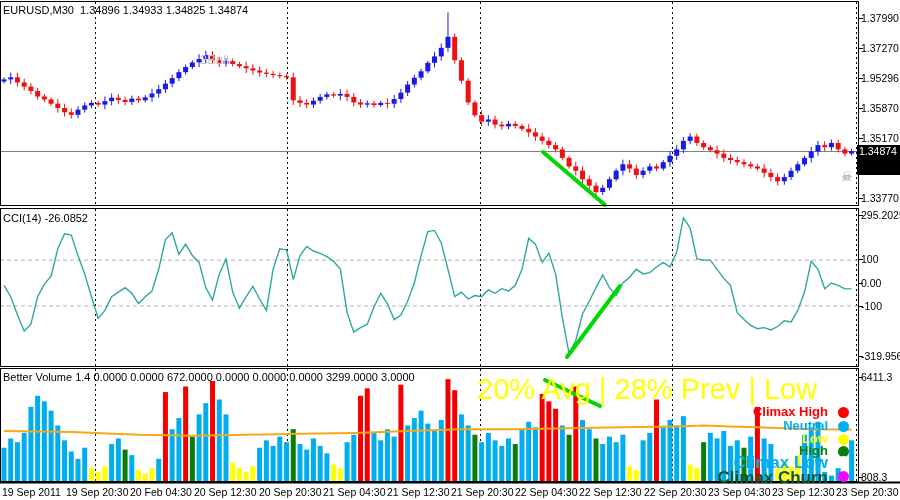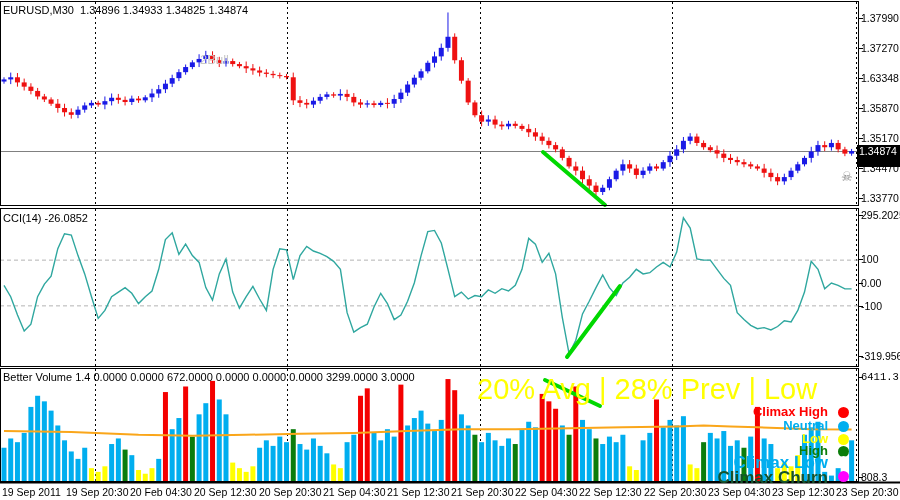--- a/index.html
+++ b/index.html
@@ -3,21 +3,21 @@
 <meta charset="utf-8">
 <style>
   html,body{margin:0;padding:0;background:#fff;}
   .chart{position:relative;width:900px;height:500px;background:#ffffff;
          font-family:"Liberation Sans","DejaVu Sans",sans-serif;overflow:hidden;}
   .chart svg{position:absolute;top:0;left:0;}
   .lbl{position:absolute;font-size:11px;line-height:12px;color:#000;white-space:pre;}
   .axis-lbl{position:absolute;font-size:10.5px;line-height:12px;color:#000;white-space:pre;
             left:861px;width:39px;overflow:hidden;}
   .tlbl{position:absolute;top:486px;font-size:10.5px;line-height:12px;color:#000;white-space:pre;}
-  .price-tag{position:absolute;left:857px;top:145px;width:43px;height:22px;background:#000;
+  .price-tag{position:absolute;left:857px;top:145px;width:43px;height:30px;background:#000;
              color:#fff;font-size:10.5px;line-height:13px;padding-left:2px;box-sizing:border-box;}
   .bigvol{position:absolute;left:477px;top:373px;font-size:29px;line-height:32px;color:#ffff00;white-space:pre;}
   .legend-label{position:absolute;right:72px;font-weight:bold;white-space:pre;text-align:right;}
   .legend-sm{font-size:13px;line-height:13px;}
   .legend-lg{font-size:17px;line-height:17px;}
   .dot{position:absolute;left:838px;width:11px;height:11px;border-radius:50%;}
   .wm{position:absolute;left:200px;top:52px;color:#c9c9c9;font-size:13px;}
   .skull{position:absolute;left:841px;top:169px;color:#8a8a8a;font-size:13px;}
   .copy{position:absolute;left:3px;top:466px;font-size:11px;color:#3c3c3c;white-space:pre;}
 </style>
@@ -454,31 +454,31 @@
   <div class="wm">2Bull</div>
   <div class="skull">☠</div>
   <div class="price-tag">1.34874</div>
 
   <div class="lbl" style="left:3px;top:212px;">CCI(14) -26.0852</div>
 
   <div class="lbl" style="left:3px;top:371px;">Better Volume 1.4 0.0000 0.0000 672.0000 0.0000 0.0000 0.0000 3299.0000 3.0000</div>
   <div class="bigvol">20% Avg | 28% Prev | Low</div>
 <div class="axis-lbl" style="top: 12px;">1.37990</div>
     <div class="axis-lbl" style="top: 42px;">1.37270</div>
-    <div class="axis-lbl" style="top: 72px;">1.63348</div>
+    <div class="axis-lbl" style="top: 72px;">1.95296</div>
     <div class="axis-lbl" style="top: 102px;">1.35870</div>
     <div class="axis-lbl" style="top: 132px;">1.35170</div>
     <div class="axis-lbl" style="top: 162px;">1.34470</div>
     <div class="axis-lbl" style="top: 192px;">1.33770</div>
     <div class="axis-lbl" style="top: 209px;">295.2025</div>
     <div class="axis-lbl" style="top: 253px;">100</div>
     <div class="axis-lbl" style="top: 277px;">0.00</div>
     <div class="axis-lbl" style="top: 300px;">-100</div>
     <div class="axis-lbl" style="top: 350px;">-319.9565</div>
-    <div class="axis-lbl" style="top: 371px; font-family: Liberation Mono, monospace;">6411.3</div>
+    <div class="axis-lbl" style="top: 371px;">6411.3</div>
     <div class="axis-lbl" style="top: 471px;">808.3</div>
     <div class="tlbl" style="left: 2px;">19 Sep 2011</div>
     <div class="tlbl" style="left: 66px;">19 Sep 20:30</div>
     <div class="tlbl" style="left: 130px;">20 Feb 04:30</div>
     <div class="tlbl" style="left: 194px;">20 Sep 12:30</div>
     <div class="tlbl" style="left: 259px;">20 Sep 20:30</div>
     <div class="tlbl" style="left: 323px;">21 Sep 04:30</div>
     <div class="tlbl" style="left: 387px;">21 Sep 12:30</div>
     <div class="tlbl" style="left: 451px;">21 Sep 20:30</div>
     <div class="tlbl" style="left: 515px;">22 Sep 04:30</div>

